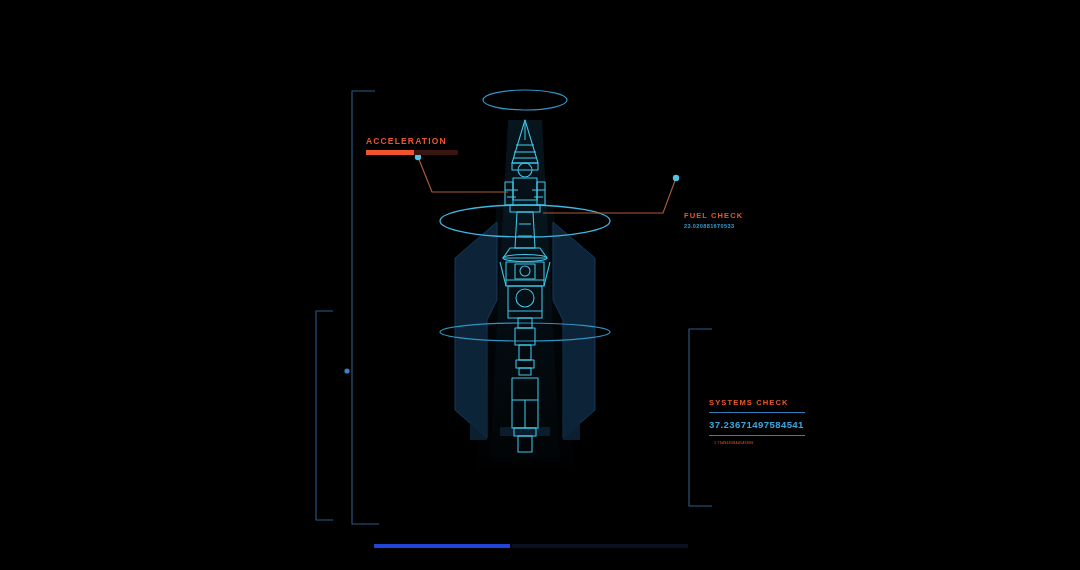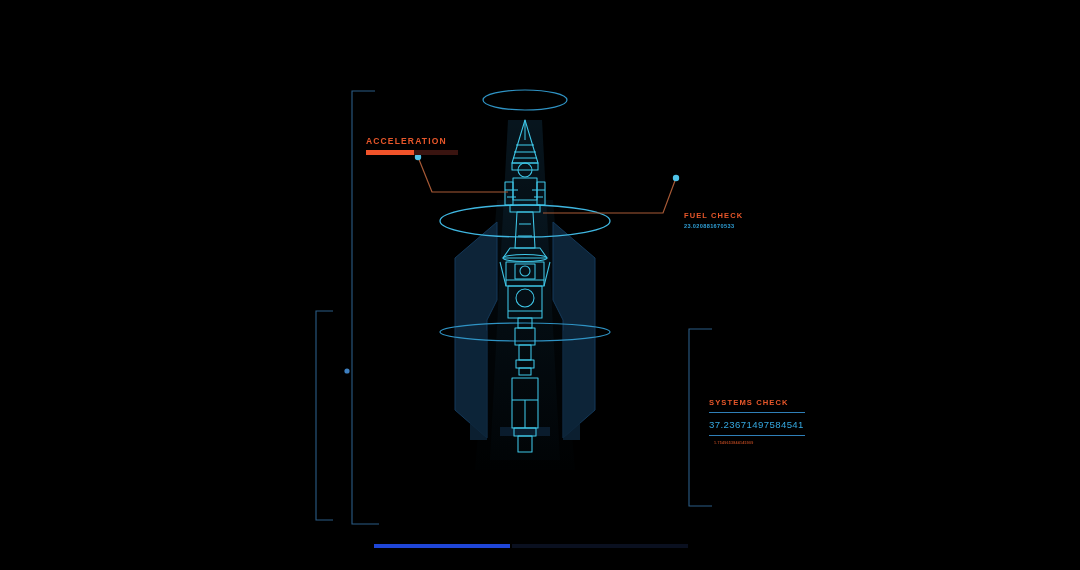--- a/index.html
+++ b/index.html
@@ -94,21 +94,21 @@
     height: 1px;
     background: #2f7fb8;
     width: 96px;
   }
   #sys-value {
     display: block;
     margin-top: 6px;
     font-size: 9.6px;
     letter-spacing: 0.4px;
     color: #35a8e0;
-    font-weight: normal;
+    font-weight: bold;
   }
   #sys-rule-bot {
     margin-top: 5px;
     height: 1px;
     background: #2f7fb8;
     width: 96px;
   }
   #sys-sub {
     display: block;
     margin-top: 5px;

